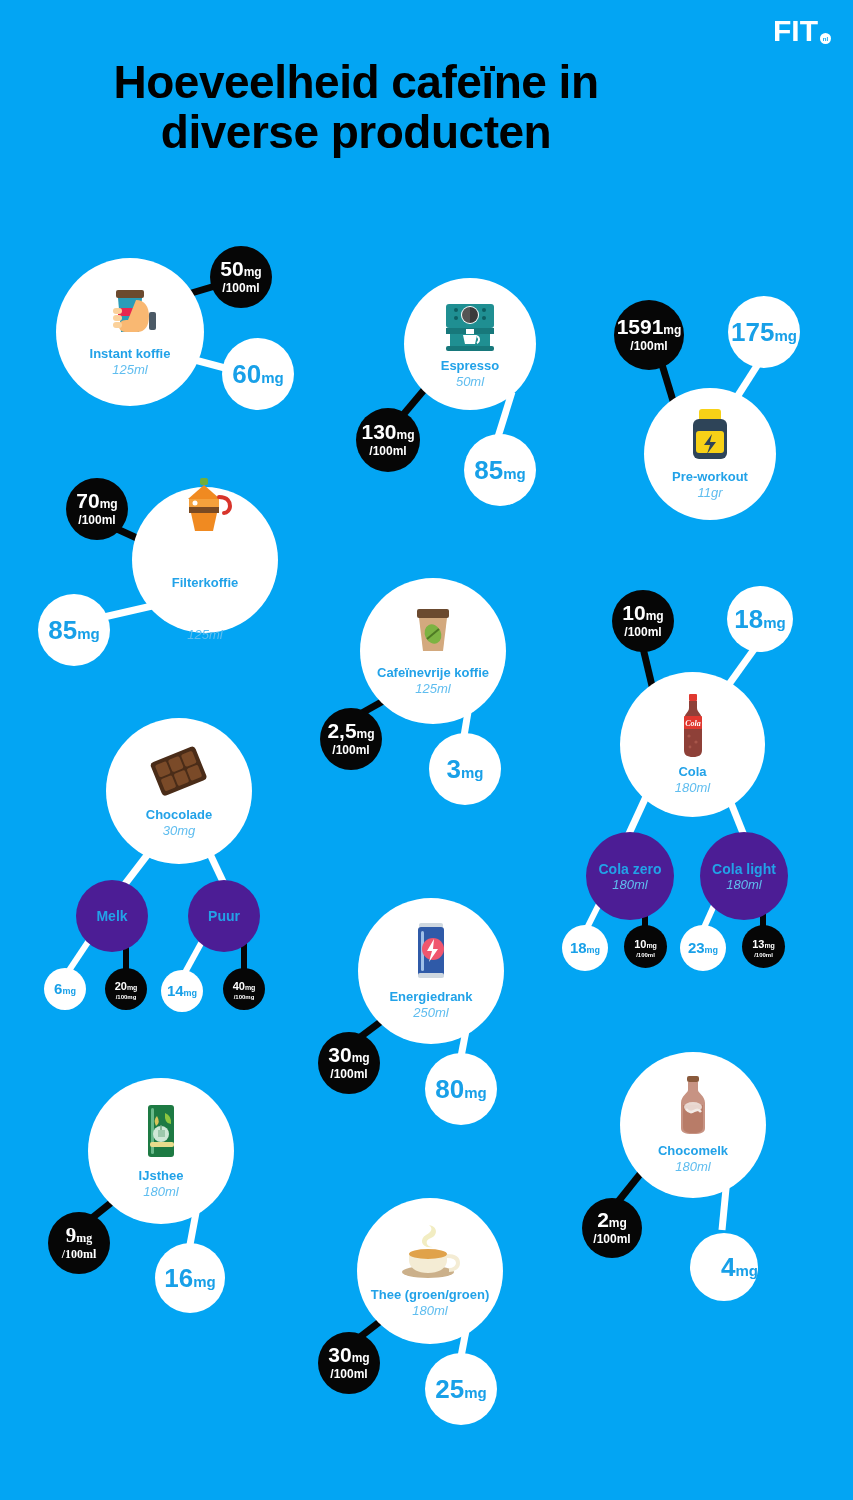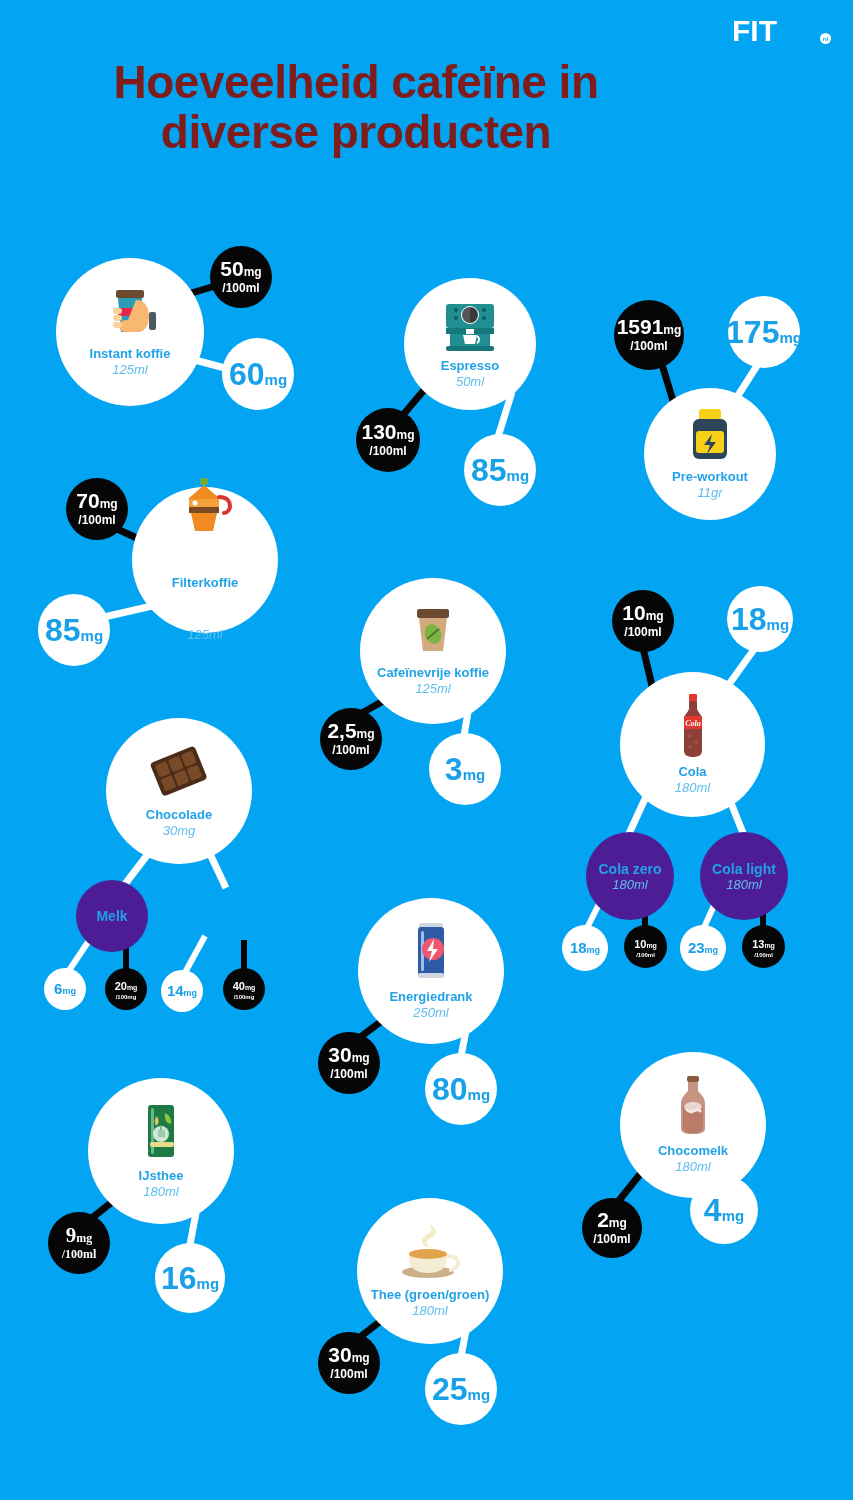--- a/index.html
+++ b/index.html
@@ -10,35 +10,35 @@
     overflow:hidden;
     position:relative;
   }
   #stage{position:absolute;left:0;top:0;width:853px;height:1500px;}
 
   
   #logo{
     position:absolute;right:22px;top:16px;
     color:#ffffff;font-weight:bold;font-size:30px;
     letter-spacing:0px;line-height:1;
-    display:flex;align-items:flex-end;gap:41px;
+    display:flex;align-items:flex-end;
   }
   #logo .fit-word{font-family:"Liberation Sans", sans-serif;}
   #logo .dot{
     width:11px;height:11px;border-radius:50%;
     background:#ffffff;margin-left:2px;margin-bottom:2px;
     color:#03a5f3;font-size:6px;font-weight:bold;
     display:flex;align-items:center;justify-content:center;
     letter-spacing:0;
   }
 
   
   #title{
     position:absolute;left:0;top:58px;width:712px;
-    text-align:center;color:#7f1d1d;
+    text-align:center;color:#000000;
     font-size:46px;font-weight:bold;line-height:1.08;
     letter-spacing:-0.5px;
     padding:0 30px;box-sizing:border-box;
   }
 
   
   #lines{position:absolute;left:0;top:0;width:853px;height:1500px;}
 
   
   .node{
@@ -62,21 +62,21 @@
   .plain .nm{color:#22a2e8;font-weight:bold;font-size:14px;}
   .plain .sub{color:#5fbdef;font-style:italic;font-size:13px;}
 
   
   .valw{
     background:#ffffff;color:#18a0e8;font-weight:bold;
   }
   .valb{
     background:#060606;color:#ffffff;font-weight:bold;
   }
-  .big .v1{font-size:32px;line-height:1;}
+  .big .v1{font-size:26px;line-height:1;}
   .big .unit{font-size:15px;}
   .mid .v1{font-size:21px;line-height:1;}
   .mid .unit{font-size:12px;}
   .mid .v2{font-size:12px;line-height:1.25;margin-top:1px;}
   .sm .v1{font-size:15px;line-height:1;}
   .sm .unit{font-size:9px;}
   .xs .v1{font-size:11px;line-height:1;}
   .xs .unit{font-size:7px;}
   .xs .v2{font-size:6px;line-height:1.3;}
   .row1{white-space:nowrap;display:block;}
@@ -330,20 +330,23 @@
     <span class="nm">Melk</span>
   </div>
   <div class="node valw sm" style="left:44px;top:968px;width:42px;height:42px;">
     <span class="row1"><span class="v1">6</span><span class="unit">mg</span></span>
   </div>
   <div class="node valb xs" style="left:105px;top:968px;width:42px;height:42px;">
     <span class="row1"><span class="v1">20</span><span class="unit">mg</span></span>
     <span class="v2">/100mg</span>
   </div>
 
+  <div class="node plain" style="left:188px;top:880px;width:72px;height:72px;">
+    <span class="nm">Puur</span>
+  </div>
   <div class="node valw sm" style="left:161px;top:970px;width:42px;height:42px;">
     <span class="row1"><span class="v1">14</span><span class="unit">mg</span></span>
   </div>
   <div class="node valb xs" style="left:223px;top:968px;width:42px;height:42px;">
     <span class="row1"><span class="v1">40</span><span class="unit">mg</span></span>
     <span class="v2">/100mg</span>
   </div>
 
   <div class="node main" style="left:358px;top:898px;width:146px;height:146px;">
     <span class="icon">
@@ -377,21 +380,21 @@
         <path d="M11 34 q4 5 8 2 q4 -3 7 1" stroke="#f3ebe6" stroke-width="2.5" fill="none"></path>
       </svg>
     </span>
     <span class="nm">Chocomelk</span>
     <span class="sub">180ml</span>
   </div>
   <div class="node valb mid" style="left:582px;top:1198px;width:60px;height:60px;">
     <span class="row1"><span class="v1">2</span><span class="unit">mg</span></span>
     <span class="v2">/100ml</span>
   </div>
-  <div class="node valw big" style="left:690px;top:1176px;width:68px;height:68px;">
+  <div class="node valw big" style="left:690px;top:1233px;width:68px;height:68px;align-items:flex-end;">
     <span class="row1"><span class="v1">4</span><span class="unit">mg</span></span>
   </div>
 
   <div class="node main" style="left:88px;top:1078px;width:146px;height:146px;">
     <span class="icon">
       <svg width="44" height="60" viewBox="0 0 44 60">
         <rect x="9" y="3" width="26" height="52" rx="3" fill="#1d7a43"></rect>
         <rect x="12" y="6" width="3" height="46" rx="1.5" fill="#68b98a"></rect>
         <path d="M26 11 q7 3 6 11 q-7 0 -6 -11z" fill="#8cc63f"></path>
         <path d="M18 14 q-4 4 -1 10 q5 -3 1 -10z" fill="#d9c55a"></path>

